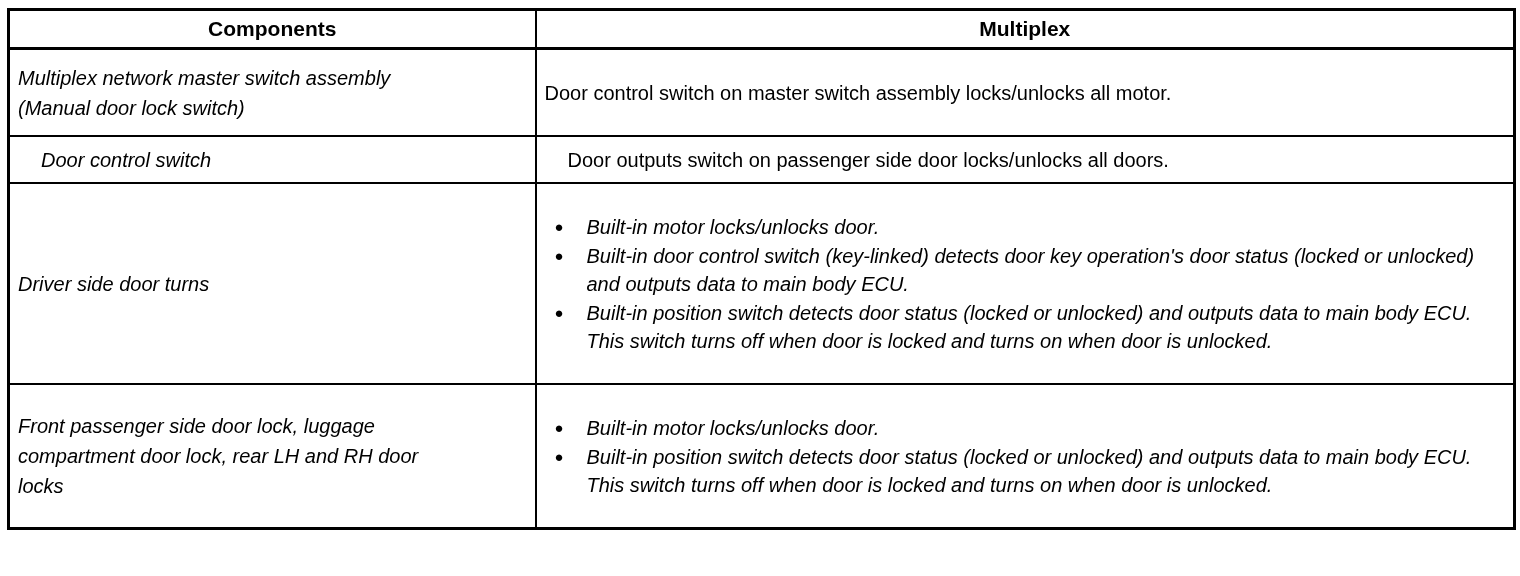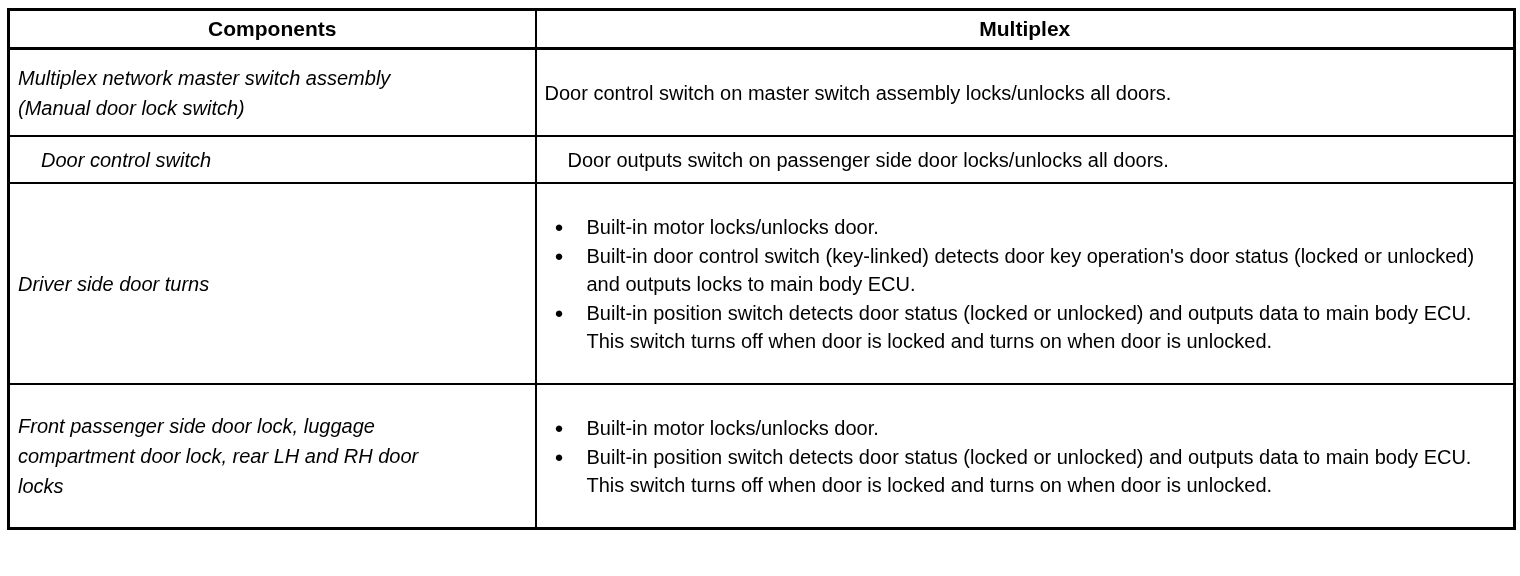--- a/index.html
+++ b/index.html
@@ -69,20 +69,21 @@
     padding-left: 10px;
     margin: 1px 0;
   }
   ul.bullets .bullet {
     flex: 0 0 32px;
     font-size: 15px;
     line-height: 28px;
   }
   ul.bullets .bullet-text {
     flex: 1 1 auto;
+    font-style: italic;
   }
 </style>
 </head>
 <body>
 
 <div class="table-wrap">
   <table class="spec-table">
     <colgroup>
       <col class="col-comp">
       <col class="col-func">
@@ -90,37 +91,37 @@
     <thead>
       <tr>
         <th>Components</th>
         <th>Multiplex</th>
       </tr>
     </thead>
     <tbody>
       <tr class="r0">
         <td class="comp">Multiplex network master switch assembly
 (Manual door lock switch)</td>
-        <td class="func">Door control switch on master switch assembly locks/unlocks all doors.</td>
+        <td class="func">Door control switch on master switch assembly locks/unlocks all motor.</td>
       </tr>
       <tr class="r1">
         <td class="comp">Door control switch</td>
         <td class="func">Door outputs switch on passenger side door locks/unlocks all doors.</td>
       </tr>
       <tr class="r3">
         <td class="comp">Driver side door turns</td>
         <td class="func">
           <ul class="bullets">
             <li>
               <span class="bullet">●</span>
               <span class="bullet-text">Built-in motor locks/unlocks door.</span>
             </li>
             <li>
               <span class="bullet">●</span>
-              <span class="bullet-text">Built-in door control switch (key-linked) detects door key operation's door status (locked or unlocked) and outputs locks to main body ECU.</span>
+              <span class="bullet-text">Built-in door control switch (key-linked) detects door key operation's door status (locked or unlocked) and outputs data to main body ECU.</span>
             </li>
             <li>
               <span class="bullet">●</span>
               <span class="bullet-text">Built-in position switch detects door status (locked or unlocked) and outputs data to main body ECU. This switch turns off when door is locked and turns on when door is unlocked.</span>
             </li>
           </ul>
         </td>
       </tr>
       <tr class="r4">
         <td class="comp">Front passenger side door lock, luggage

